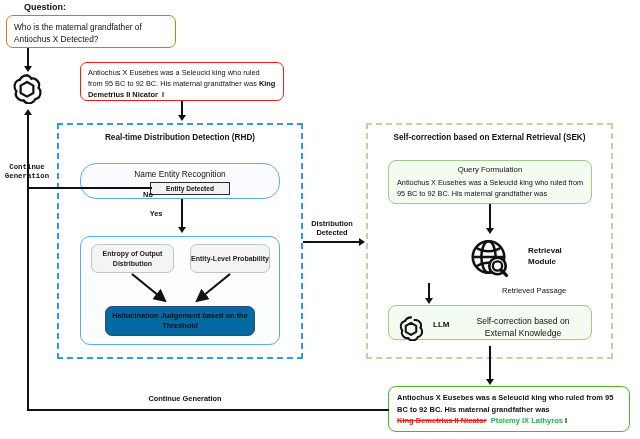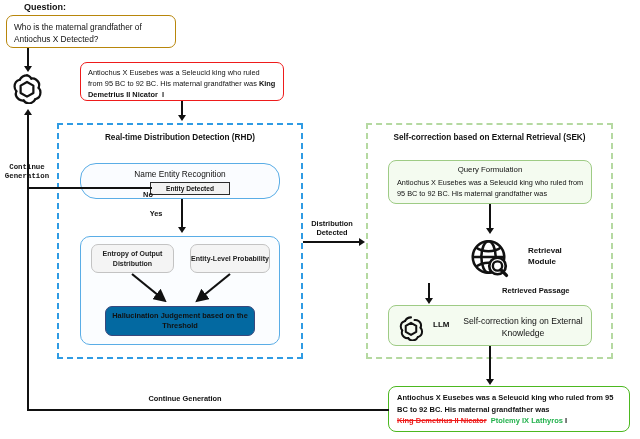--- a/index.html
+++ b/index.html
@@ -58,23 +58,23 @@
   #query-box{left:388px;top:160px;width:204px;height:44px;
       border:1.2px solid #9ecb85;border-radius:8px;background:#f4fbf0;
       box-sizing:border-box;}
   #query-title{position:absolute;width:100%;text-align:center;top:4px;
       font-size:7.8px;color:#111;}
   #query-text{position:absolute;left:8px;right:6px;top:17px;
       font-size:7.3px;line-height:1.5;color:#111;}
 
   #retrieval-label{left:528px;top:246px;width:60px;
       font-size:8px;font-weight:bold;line-height:1.35;}
-  #retrieved-passage{left:490px;top:286px;font-size:7.6px;font-weight:bold;padding-left:12px;}
-
-  #selfcorr-box{left:388px;top:305px;width:204px;height:41px;
+  #retrieved-passage{left:490px;top:286px;font-size:7.6px;font-weight:normal;padding-left:12px;}
+
+  #selfcorr-box{left:388px;top:305px;width:204px;height:35px;
       border:1.2px solid #9ecb85;border-radius:8px;background:#f4fbf0;
       box-sizing:border-box;}
   #selfcorr-text{position:absolute;left:72px;right:6px;top:9px;text-align:center;
       font-size:8.6px;line-height:1.4;color:#111;}
   #llm-tag{position:absolute;left:44px;top:14px;font-size:8px;font-weight:bold;}
 
   
   #final-box{left:388px;top:386px;width:242px;height:46px;
       border:1.7px solid #4cb820;border-radius:8px;background:#fff;
       box-sizing:border-box;padding:5px 8px;font-size:7.5px;line-height:1.55;
@@ -223,21 +223,21 @@
         <path d="M18.4 18.4C12.8 19.9 8.6 25 8.6 31.1c0 3.4 1.3 6.5 3.4 8.8"></path>
         <path d="M12 39.9c-2.1 5.4-.4 11.7 4.5 15.2 2.8 2 6.1 2.7 9.2 2.3"></path>
         <path d="M25.7 57.4c3.3 4.7 9.5 6.6 15 4.3 3.1-1.3 5.5-3.7 6.8-6.6"></path>
         <path d="M47.5 55.1c5.6-1.5 9.8-6.6 9.8-12.7 0-3.4-1.3-6.5-3.4-8.8"></path>
         <path d="M53.9 33.6c2.1-5.4.4-11.7-4.5-15.2-2.8-2-6.1-2.7-9.2-2.3"></path>
         <path d="M32 22.5 44 29.4v13.8L32 50.1 20 43.2V29.4z"></path>
       </g>
     </svg>
   </div>
   <div id="llm-tag">LLM</div>
-  <div id="selfcorr-text">Self-correction king on External Knowledge</div>
+  <div id="selfcorr-text">Self-correction based on External Knowledge</div>
 </div>
 
 <div class="vline" style="left:489px;top:346px;height:34px;"></div>
 <div class="arrow-d" style="left:486px;top:379px;"></div>
 
 <div class="abs" id="final-box">
   <span>Antiochus X Eusebes was a Seleucid king who ruled from 95 BC to 92 BC. His maternal grandfather was</span><br>
   <span class="struck">King Demetrius II Nicator</span>&nbsp;&nbsp;<span class="corrected">Ptolemy IX Lathyros</span>&nbsp;<span>I</span>
 </div>
 

